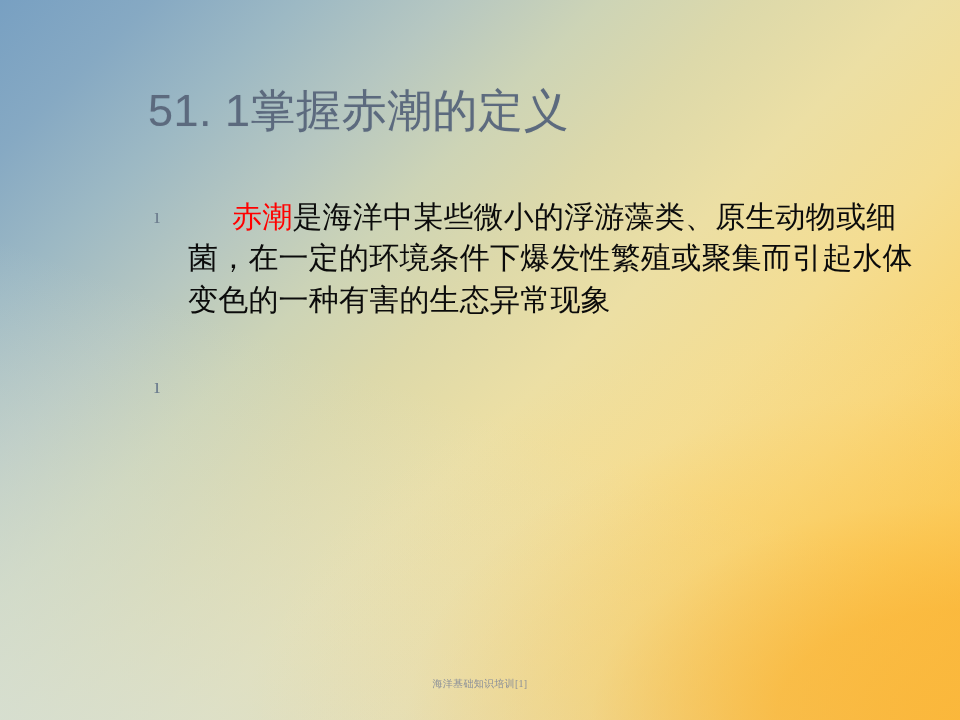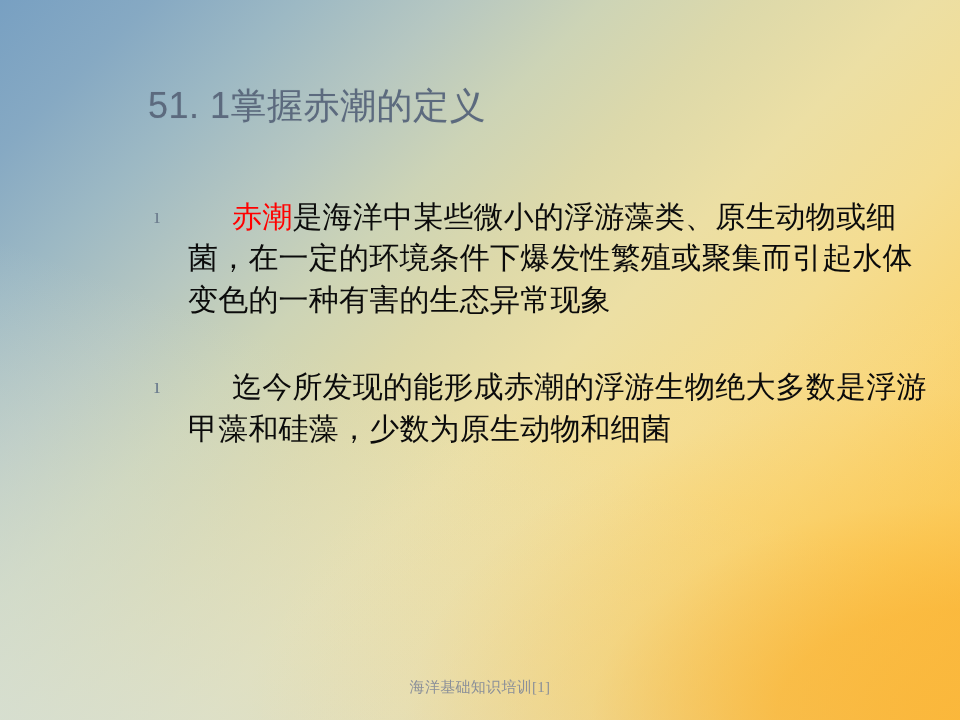--- a/index.html
+++ b/index.html
@@ -67,21 +67,21 @@
     height: 100%;
   }
 
   
   .title {
     position: absolute;
     left: 148px;
     top: 86px;
     width: 760px;
     font-family: "Liberation Serif", "DejaVu Serif", serif;
-    font-size: 36px;
+    font-size: 45px;
     line-height: 1.12;
     color: #5c6a7e;
     white-space: nowrap;
     letter-spacing: 0.5px;
     text-shadow: 0 0 1px rgba(92,106,126,0.25);
   }
   .title .num {
     font-family: "Liberation Sans", sans-serif;
     font-weight: 400;
   }
@@ -131,21 +131,21 @@
   }
 
   
   .footer {
     position: absolute;
     left: 0;
     top: 678px;
     width: 960px;
     text-align: center;
     font-family: "Liberation Serif", "DejaVu Serif", serif;
-    font-size: 15px;
+    font-size: 10px;
     line-height: 1.2;
     color: #8a8f99;
     letter-spacing: 0.3px;
   }
 </style>
 </head>
 <body>
 
 <div id="slide">
   <div id="content">
@@ -156,21 +156,20 @@
 
     <div class="bullet-list">
 
       <div class="bullet-item">
         <span class="bullet-mark">ı</span>
         <span class="bullet-text"><span class="hl">赤潮</span><span>是海洋中某些微小的浮游藻类、原生动物或细菌，在一定的环境条件下爆发性繁殖或聚集而引起水体变色的一种有害的生态异常现象</span></span>
       </div>
 
       <div class="bullet-item">
         <span class="bullet-mark">ı</span>
-        <span class="bullet-text"><span class="hl"></span><span>迄今所发现的能形成赤潮的浮游生物绝大多数是浮游甲藻和硅藻，少数为原生动物和细菌</span></span>
       </div>
 
     </div>
 
     <div class="footer">
       <span>海洋基础知识培训[1]</span>
     </div>
 
   </div>
 </div>

